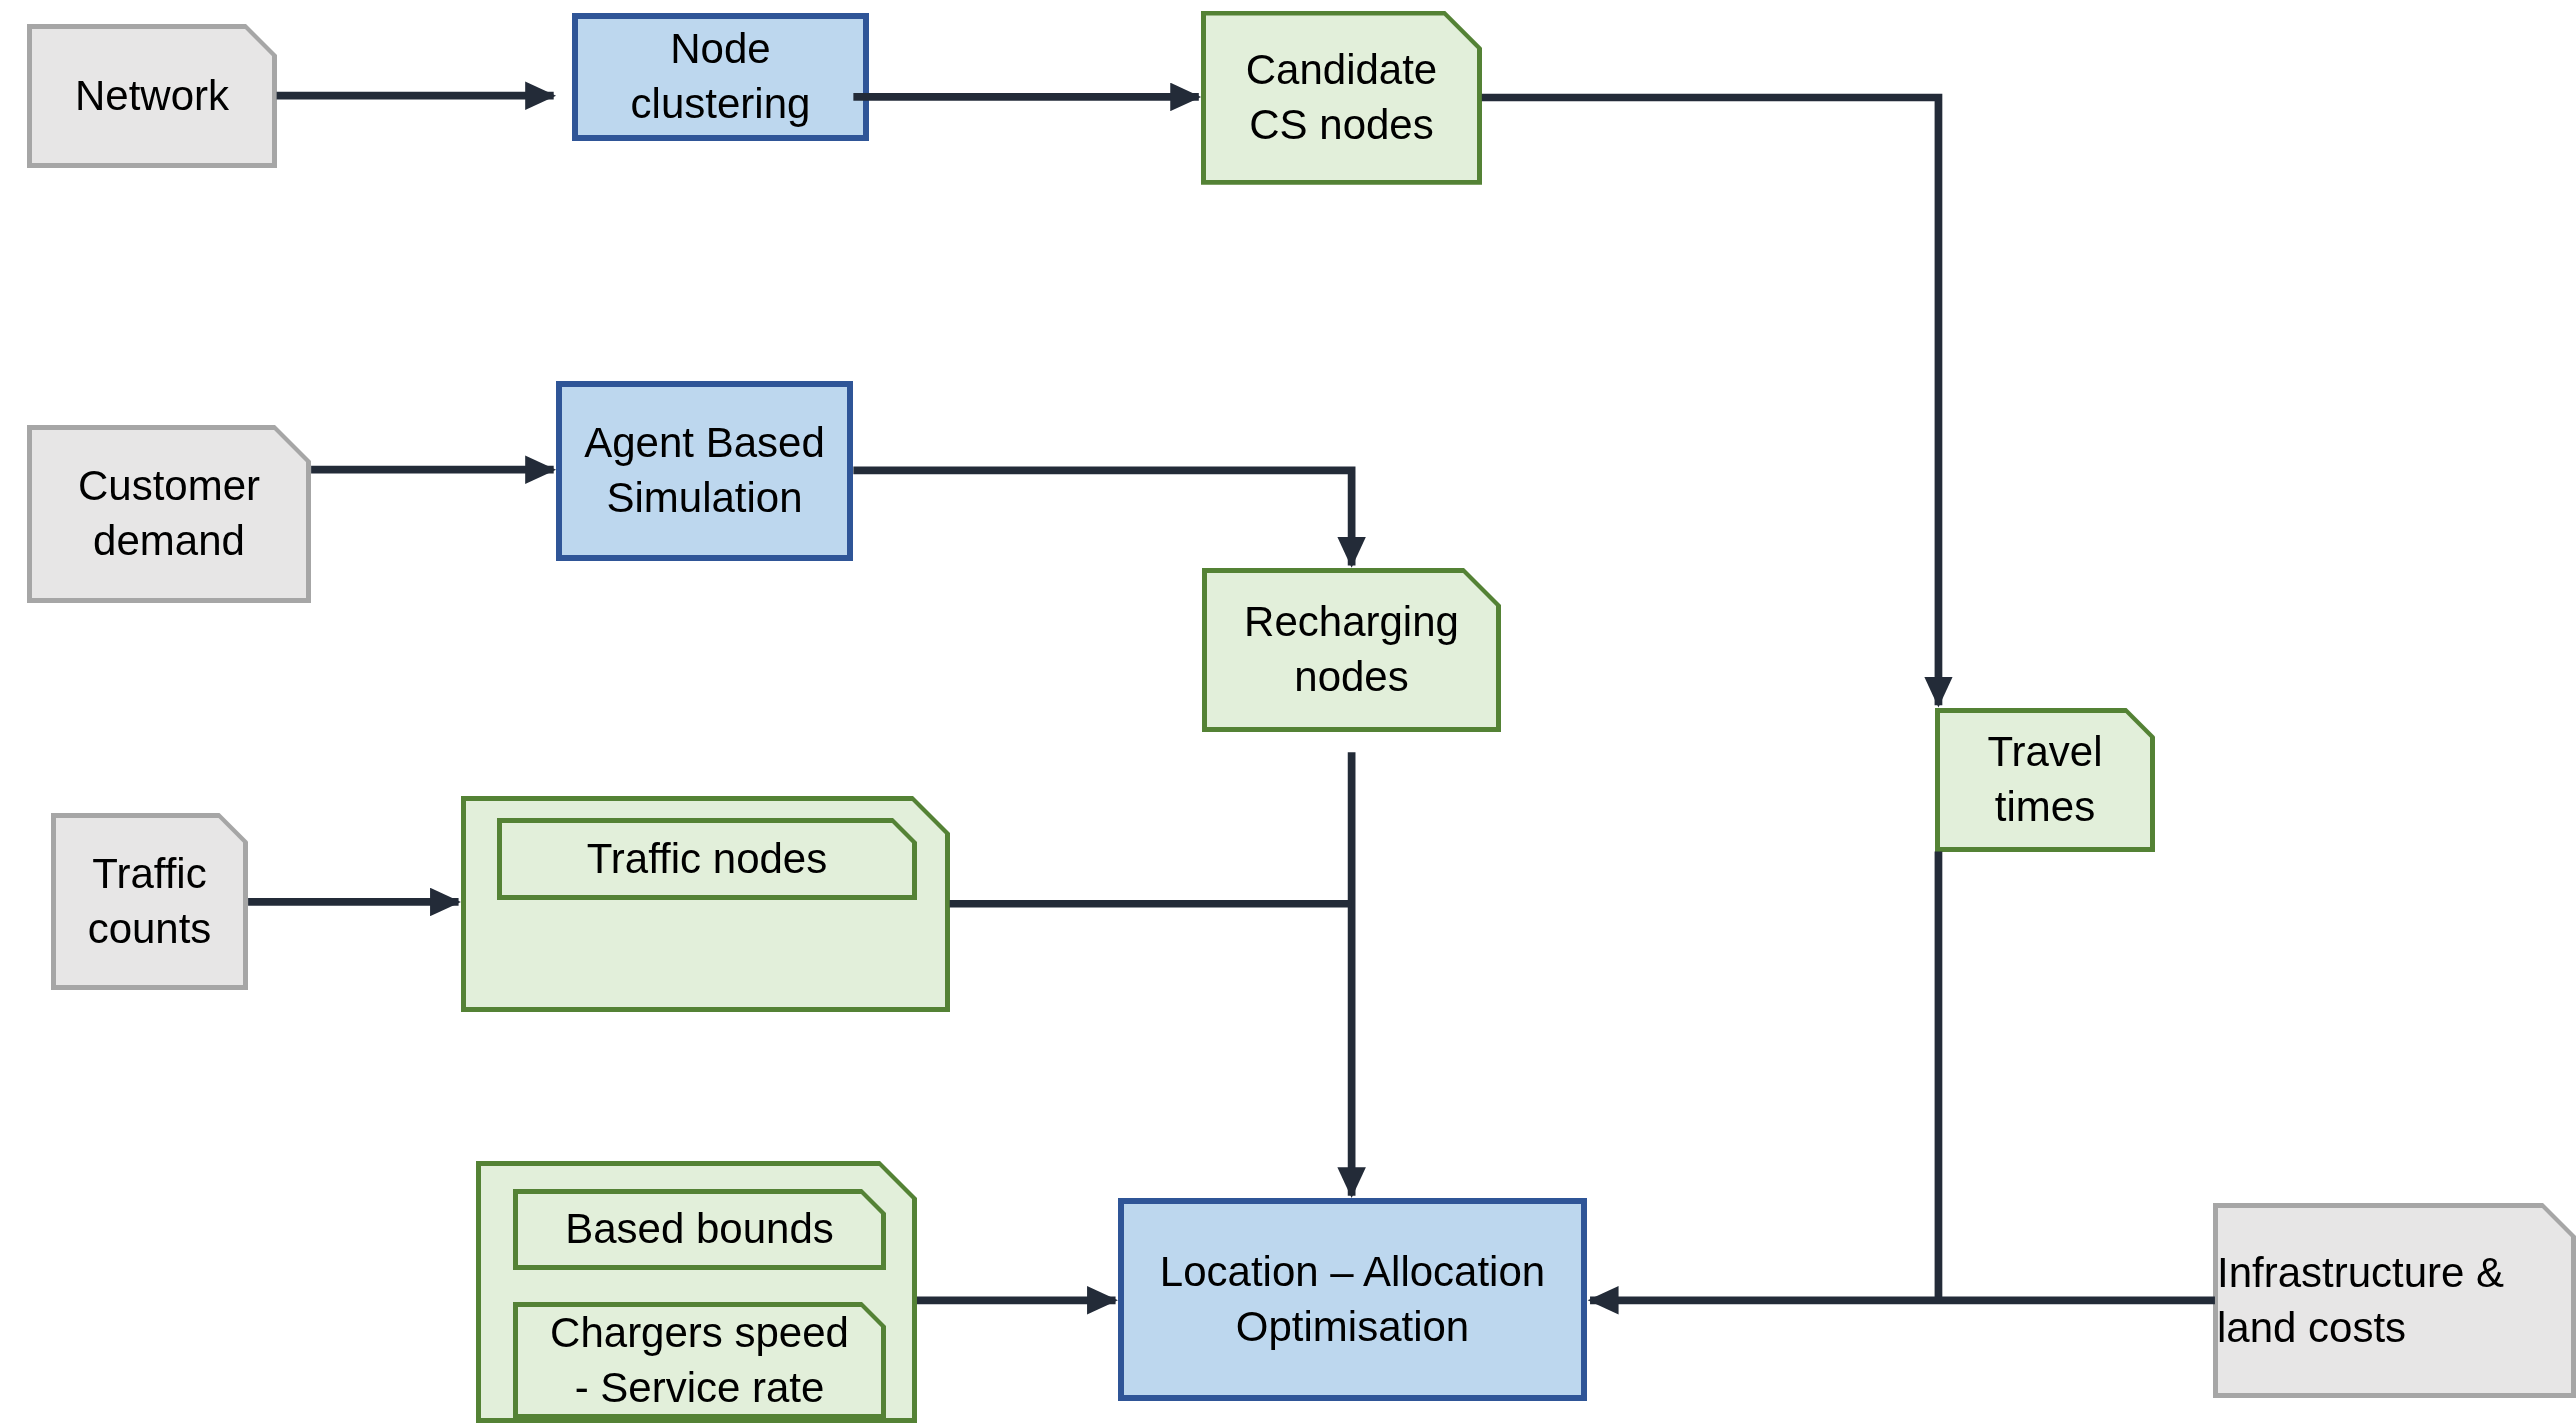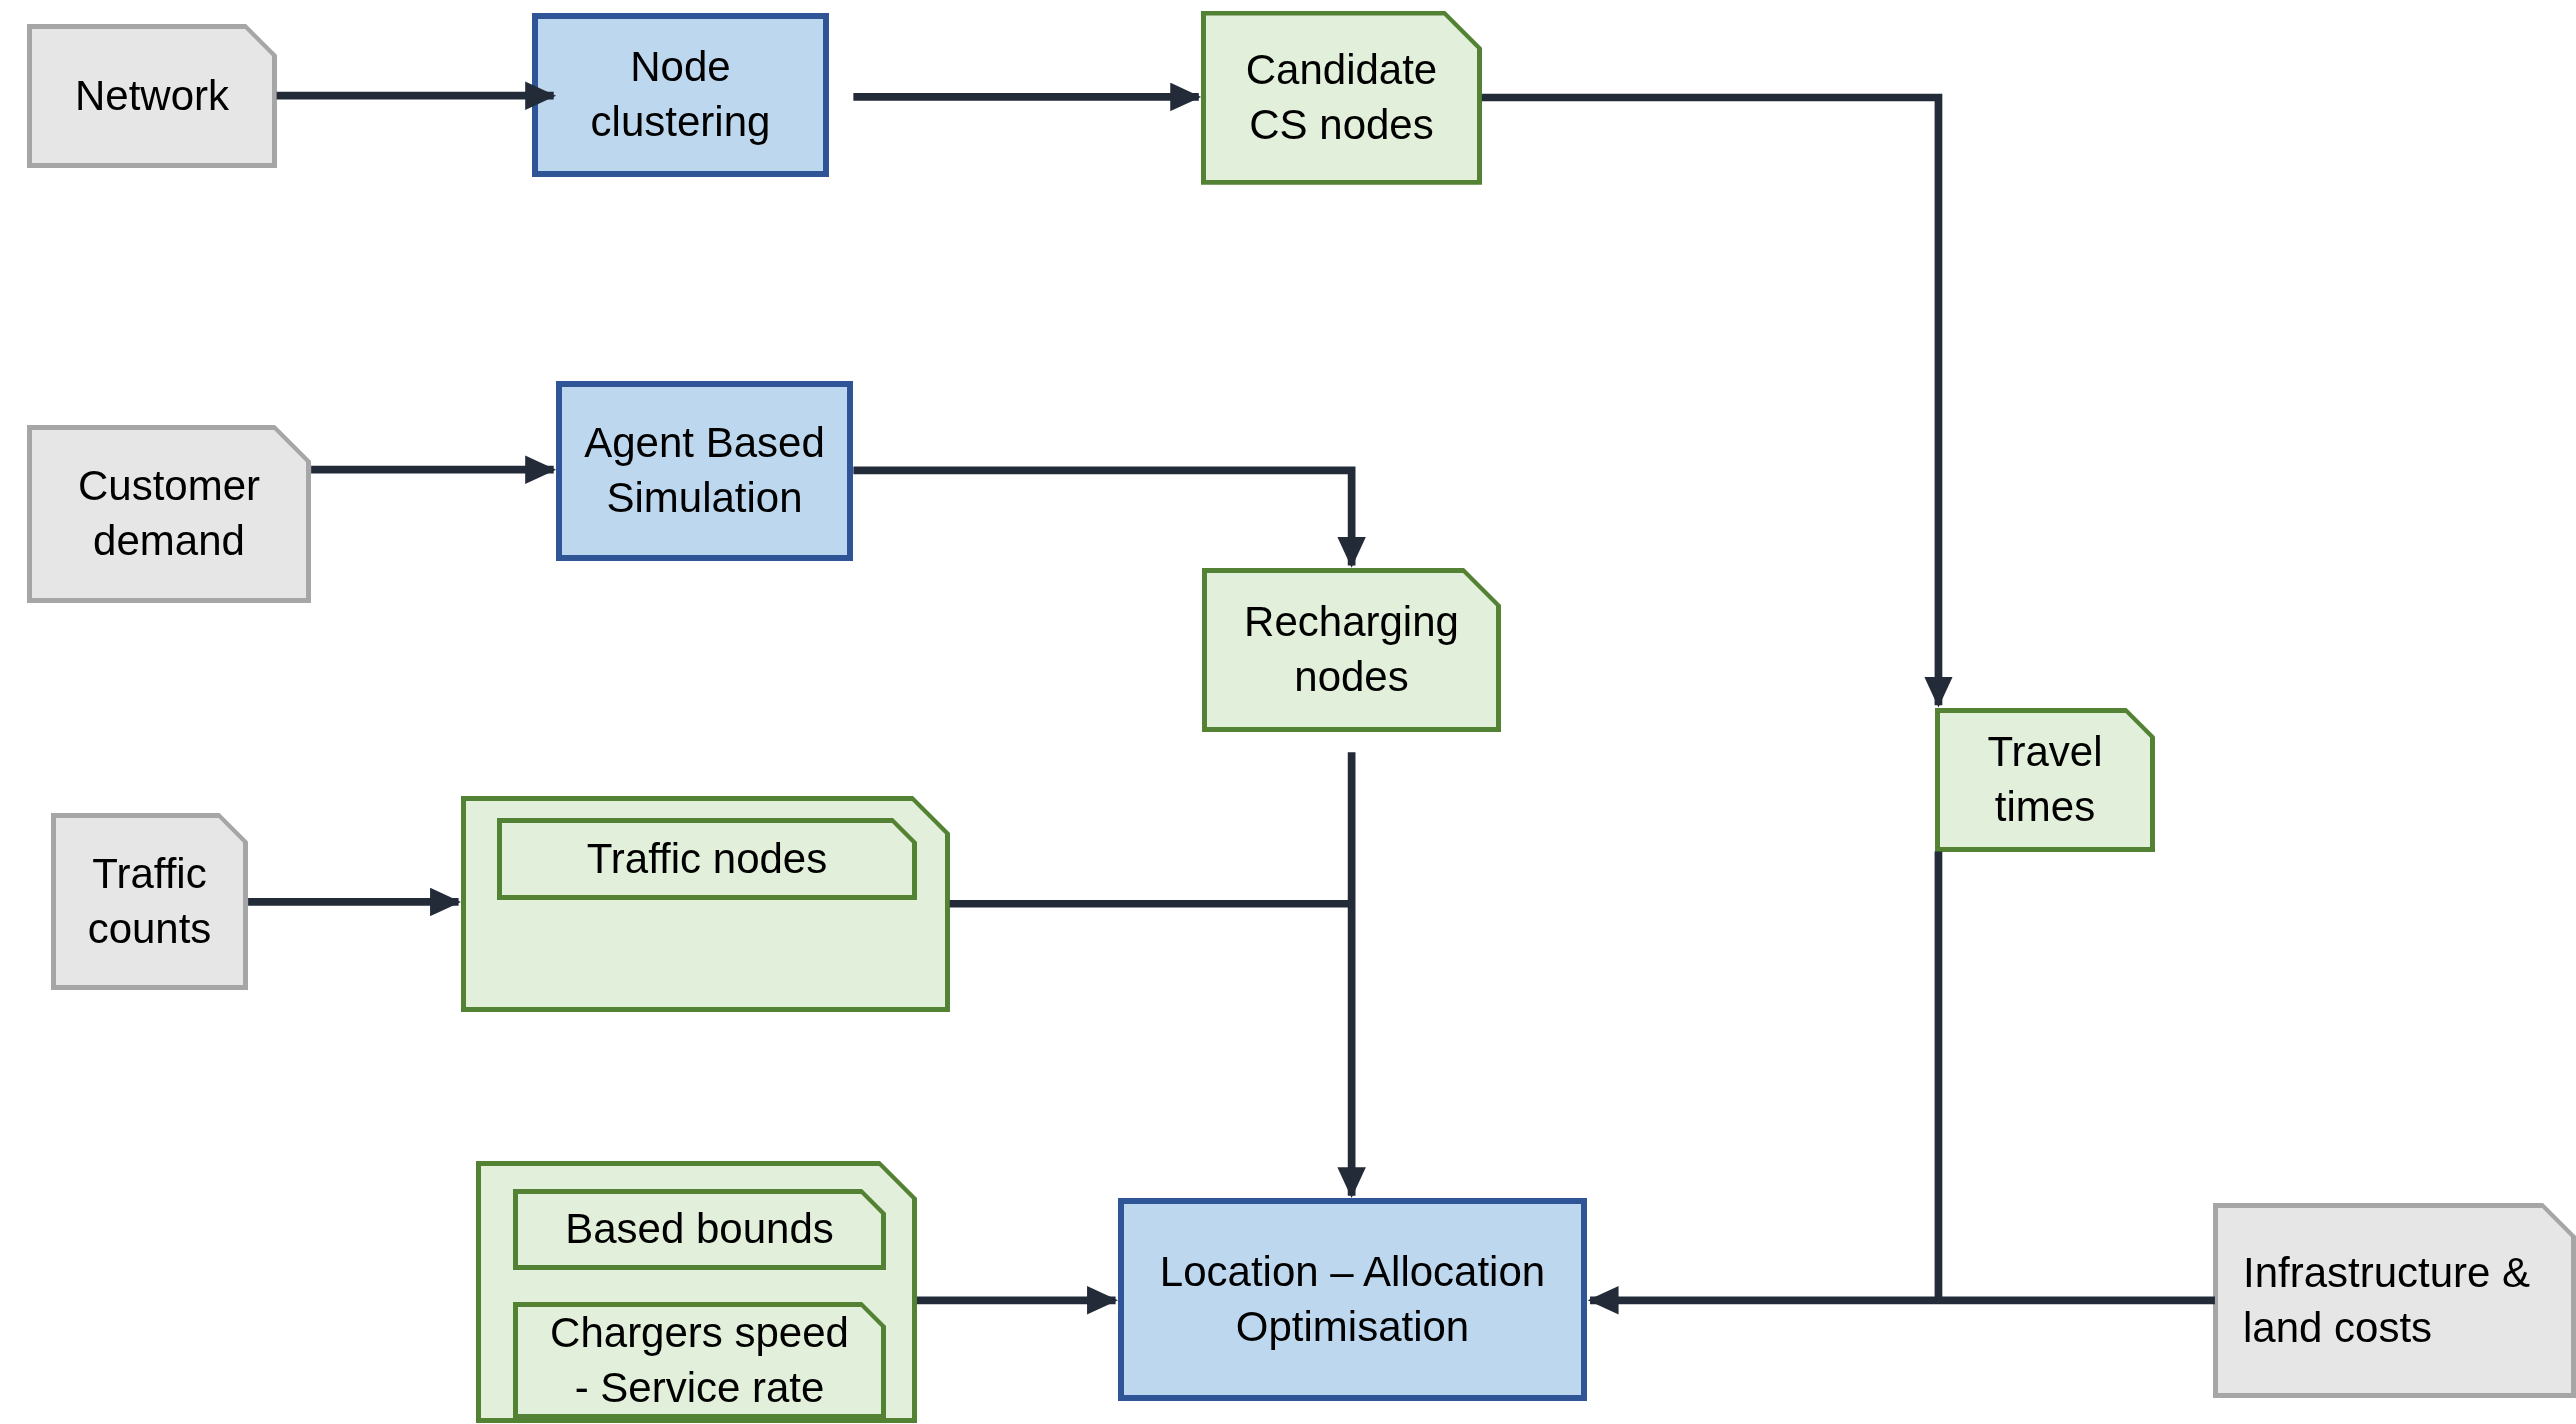--- a/index.html
+++ b/index.html
@@ -38,21 +38,21 @@
   }
   .card.gray {--bc:var(--input_border,#A6A6A6);  --fill:var(--input_fill,#E7E6E6);  --bw:4.8px;}
   .card.green{--bc:var(--data_border,#548235);   --fill:var(--data_fill,#E2EFDA);   --bw:4.8px;}
 
   
   .rect.blue{
     background:var(--process_fill,#BDD7EE);
     border:6px solid var(--process_border,#2F5597);
     box-sizing:border-box;
   }
-  .align-left{justify-content:flex-start;text-align:left;padding-left:30px;box-sizing:border-box;}
+  .align-left{justify-content:flex-start;text-align:left;padding-left:4px;box-sizing:border-box;}
 </style>
 </head>
 <body>
 
 <div id="canvas">
 
   <svg id="edges" width="2576" height="1424" viewBox="0 0 4332 2395">
     <defs>
       <marker id="ah" markerUnits="userSpaceOnUse" markerWidth="56" markerHeight="48" refX="48" refY="24" orient="auto">
         <path d="M0 0 L52 24 L0 48 Z"></path>
@@ -83,21 +83,21 @@
   <div class="node card gray" style="left:51px;top:813px;width:197px;height:177px;--snip:28.5px;">
     <span class="lbl">Traffic
 counts</span>
   </div>
 
   <div class="node card gray align-left" style="left:2213px;top:1203px;width:363px;height:195px;--snip:33px;">
     <span class="lbl">Infrastructure &amp;
 land costs</span>
   </div>
 
-  <div class="node rect blue" style="left:532px;top:13px;width:297px;height:164px;">
+  <div class="node rect blue" style="left:572px;top:13px;width:297px;height:128px;">
     <span class="lbl">Node
 clustering</span>
   </div>
 
   <div class="node rect blue" style="left:556px;top:381px;width:297px;height:180px;">
     <span class="lbl">Agent Based
 Simulation</span>
   </div>
 
   <div class="node rect blue" style="left:1118px;top:1198px;width:469px;height:203px;">

